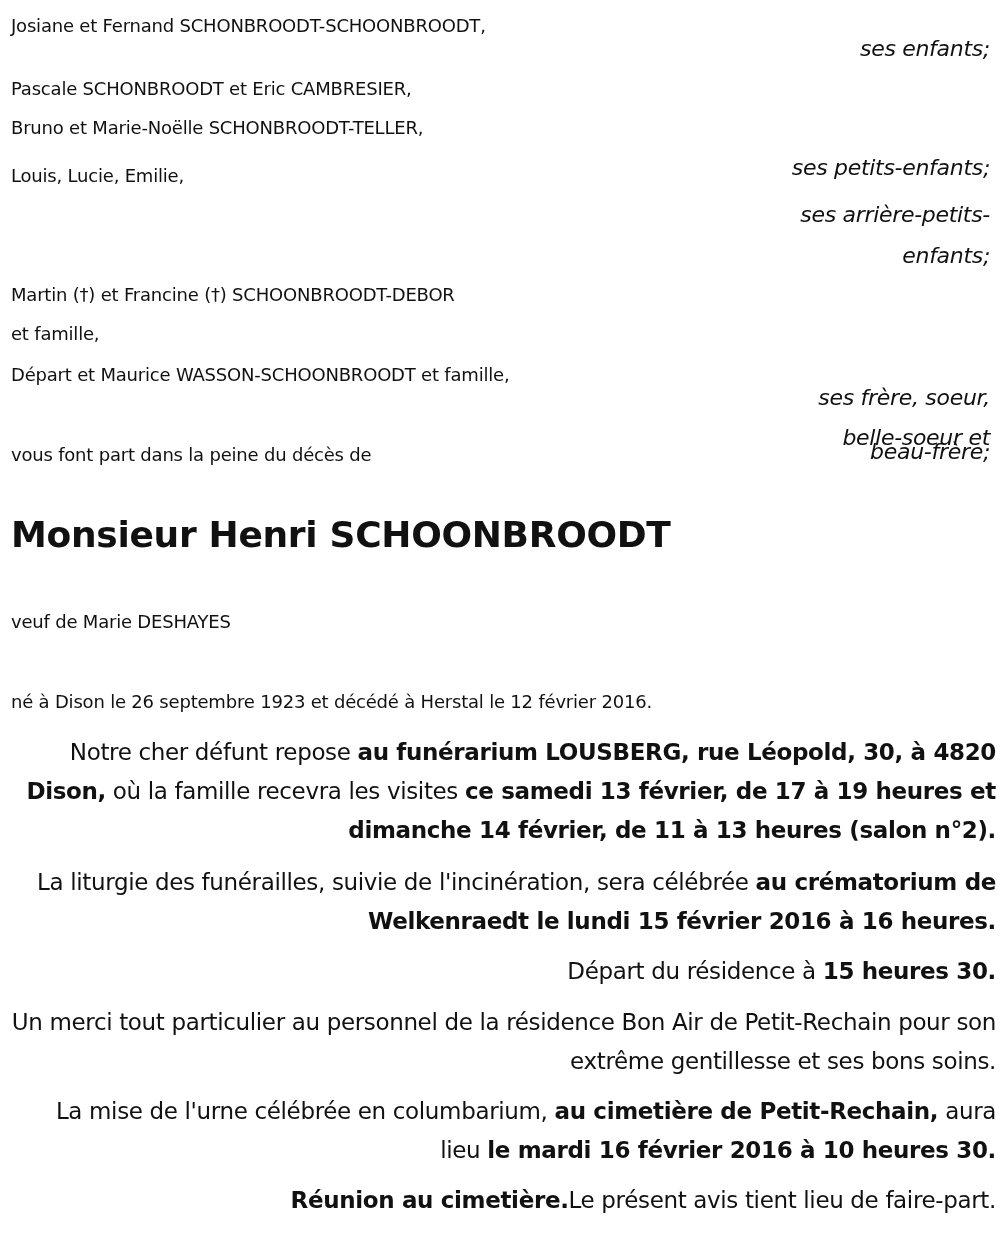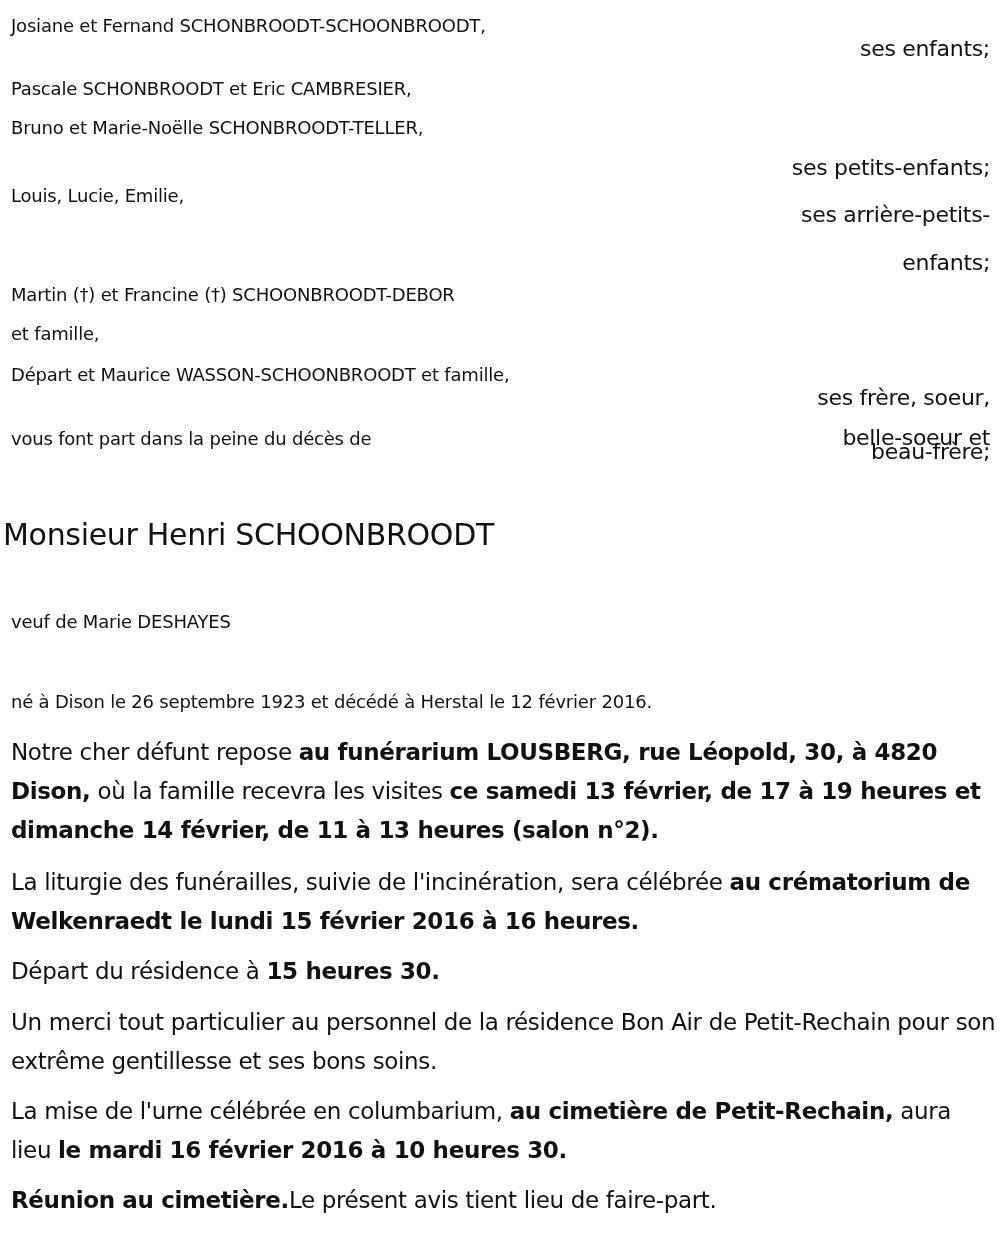--- a/index.html
+++ b/index.html
@@ -6,56 +6,57 @@
   body {
     width: 1000px; height: 1235px; position: relative; overflow: hidden;
     font-family: "DejaVu Sans", sans-serif; color: #111111;
   }
   .line {
     position: absolute; left: 11px; font-size: 18px; line-height: 40px;
     white-space: nowrap; letter-spacing: -0.2px;
   }
   .rel {
     position: absolute; right: 10px; font-size: 22px; line-height: 40px;
-    text-align: right; white-space: nowrap; letter-spacing: -0.3px;
+    font-style: italic; text-align: right; white-space: nowrap; letter-spacing: -0.3px;
   }
   .title {
-    position: absolute; left: 3px; top: 510px; font-size: 30px; font-weight: normal;
+    position: absolute; left: 11px; top: 510px; font-size: 36px; font-weight: bold;
     line-height: 50px; white-space: nowrap; letter-spacing: -0.3px;
   }
   .para {
     position: absolute; left: 11px; width: 985px; font-size: 23px; line-height: 39px;
     letter-spacing: -0.35px;
+    text-align: right;
   }
   b { font-weight: bold; }
 </style>
 </head>
 <body>
 
 <div>
 
   <div class="line" style="top:6px">Josiane et Fernand SCHONBROODT-SCHOONBROODT,</div>
   <div class="rel" style="top:29px">ses enfants;</div>
 
   <div class="line" style="top:69px">Pascale SCHONBROODT et Eric CAMBRESIER,</div>
   <div class="line" style="top:108px">Bruno et Marie-Noëlle SCHONBROODT-TELLER,</div>
   <div class="rel" style="top:148px">ses petits-enfants;</div>
 
-  <div class="line" style="top:176px">Louis, Lucie, Emilie,</div>
+  <div class="line" style="top:156px">Louis, Lucie, Emilie,</div>
   <div class="rel" style="top:195px">ses arrière-petits-</div>
-  <div class="rel" style="top:243px">enfants;</div>
+  <div class="rel" style="top:236px">enfants;</div>
 
   <div class="line" style="top:275px">Martin (†) et Francine (†) SCHOONBROODT-DEBOR</div>
   <div class="line" style="top:314px">et famille,</div>
   <div class="line" style="top:355px">Départ et Maurice WASSON-SCHOONBROODT et famille,</div>
   <div class="rel" style="top:378px">ses frère, soeur,</div>
   <div class="rel" style="top:418px">belle-soeur et</div>
   <div class="rel" style="top:432px">beau-frère;</div>
 
-  <div class="line" style="top:419px">vous font part dans la peine du décès de</div>
+  <div class="line" style="top:435px">vous font part dans la peine du décès de</div>
 
   <div class="title">Monsieur Henri SCHOONBROODT</div>
 
   <div class="line" style="top:602px">veuf de Marie DESHAYES</div>
 
   <div class="line" style="top:682px">né à Dison le 26 septembre 1923 et décédé à Herstal le 12 février 2016.</div>
 
   <div class="para" style="top:733px">
     <span>Notre cher défunt repose </span><b>au funérarium LOUSBERG, rue Léopold, 30, à 4820 Dison,</b><span> où la famille recevra les visites </span><b>ce samedi 13 février, de 17 à 19 heures et dimanche 14 février, de 11 à 13 heures (salon n°2).</b>
   </div>

